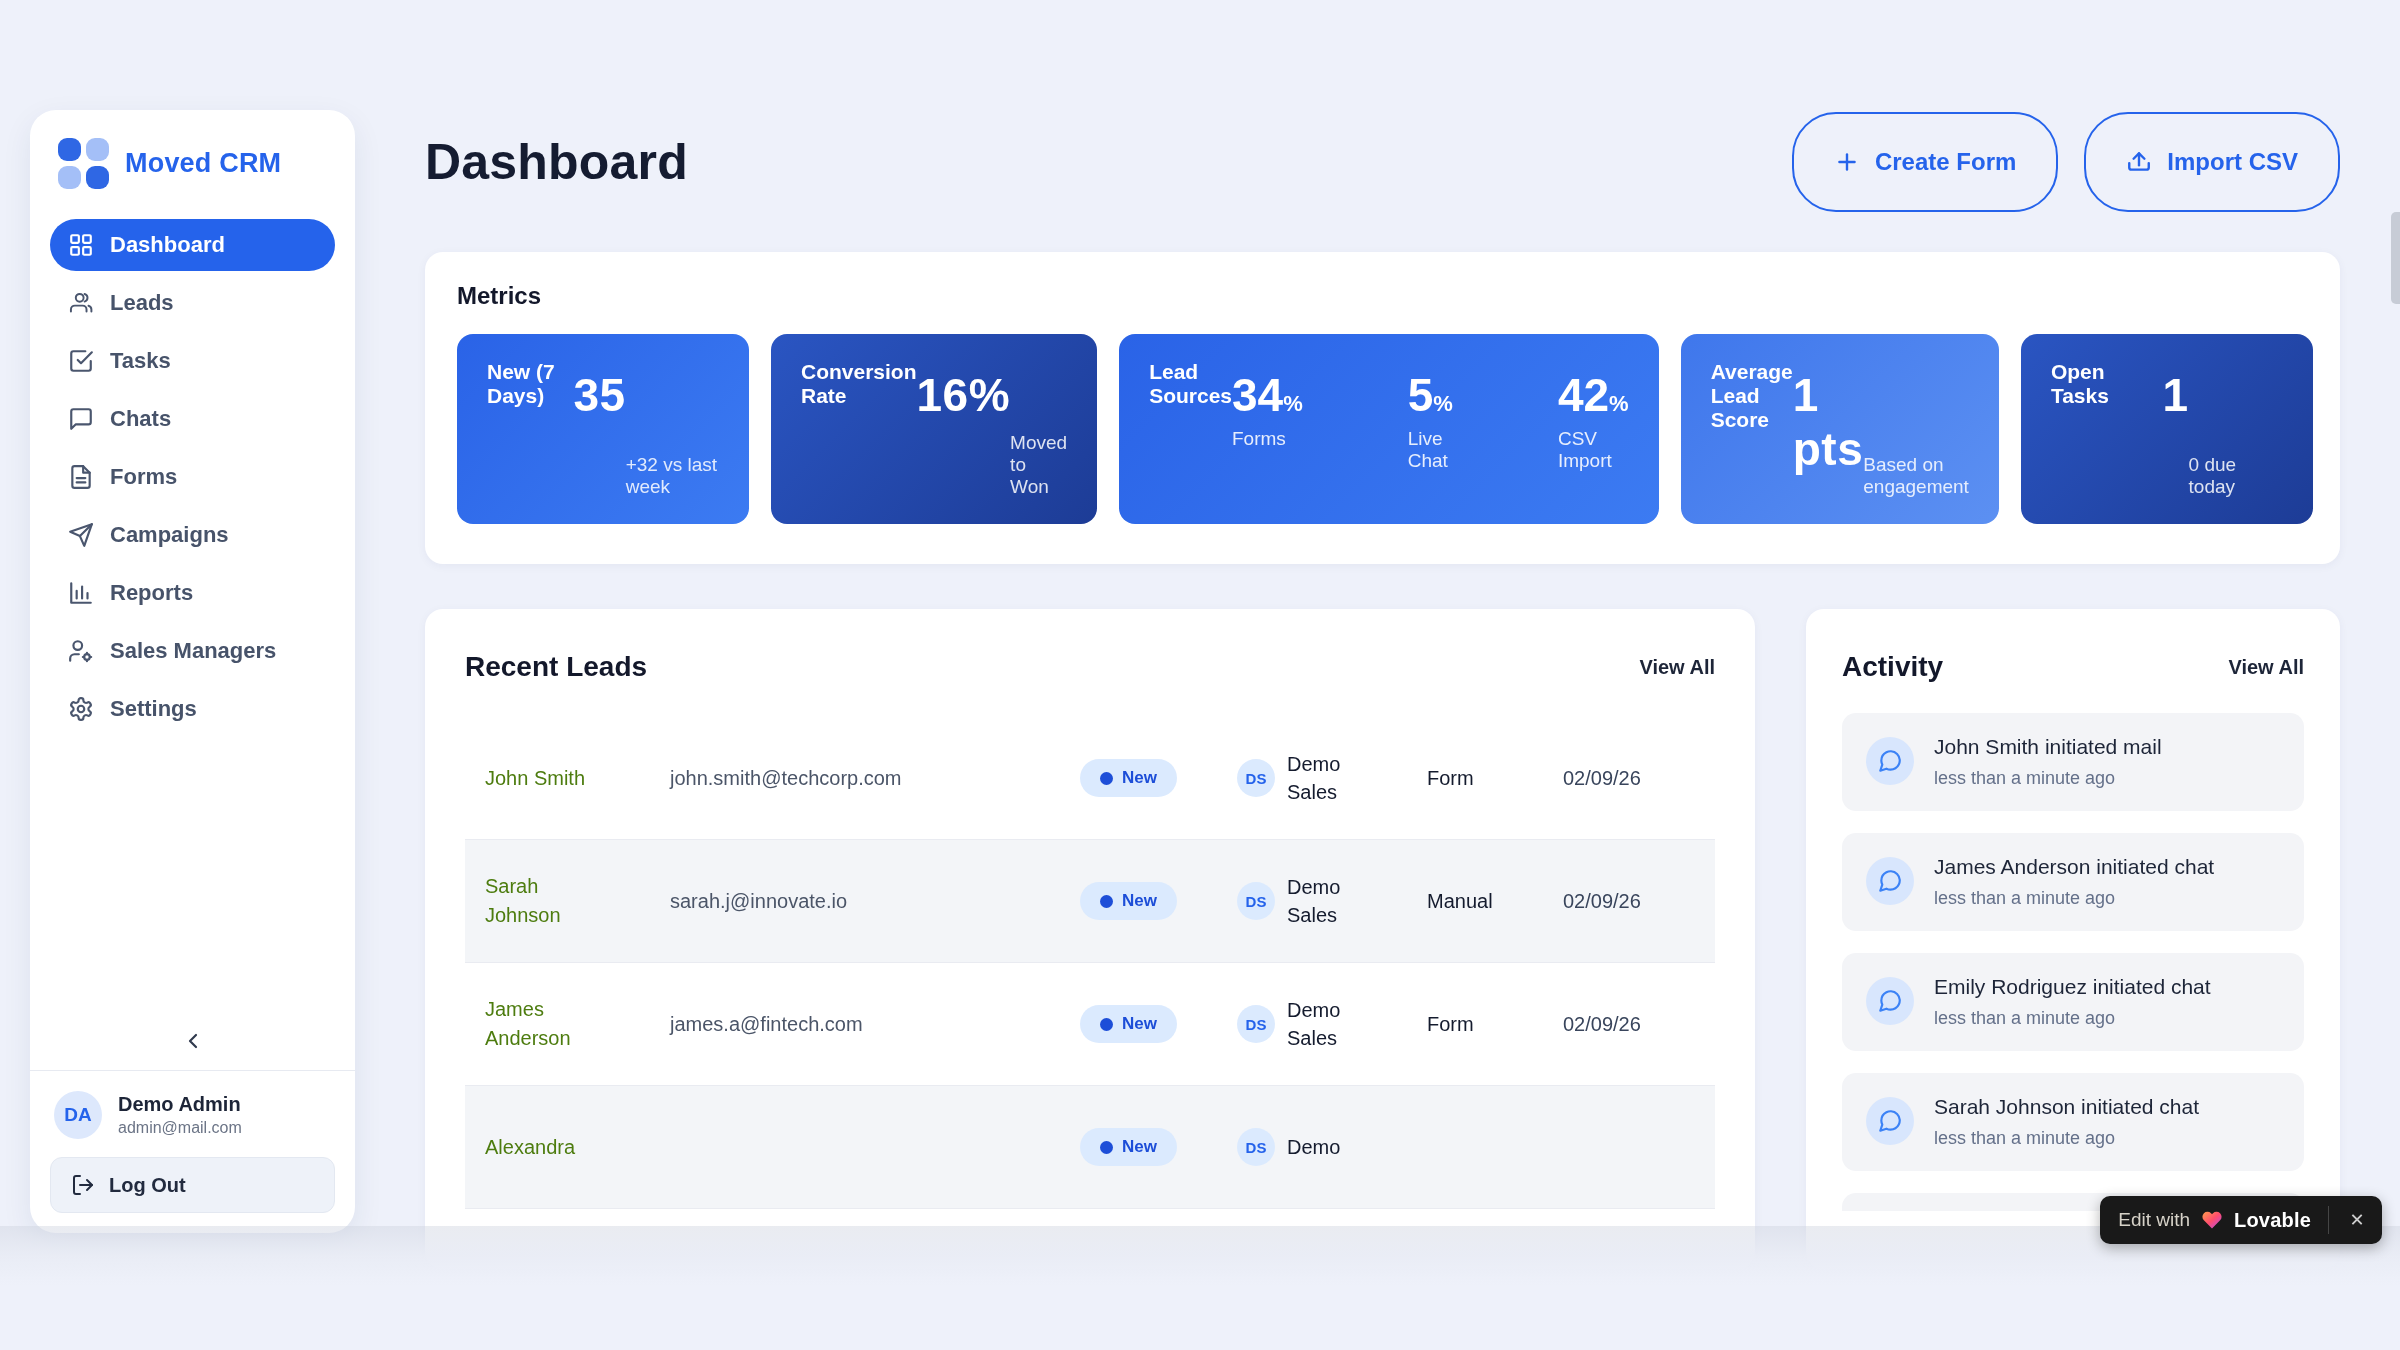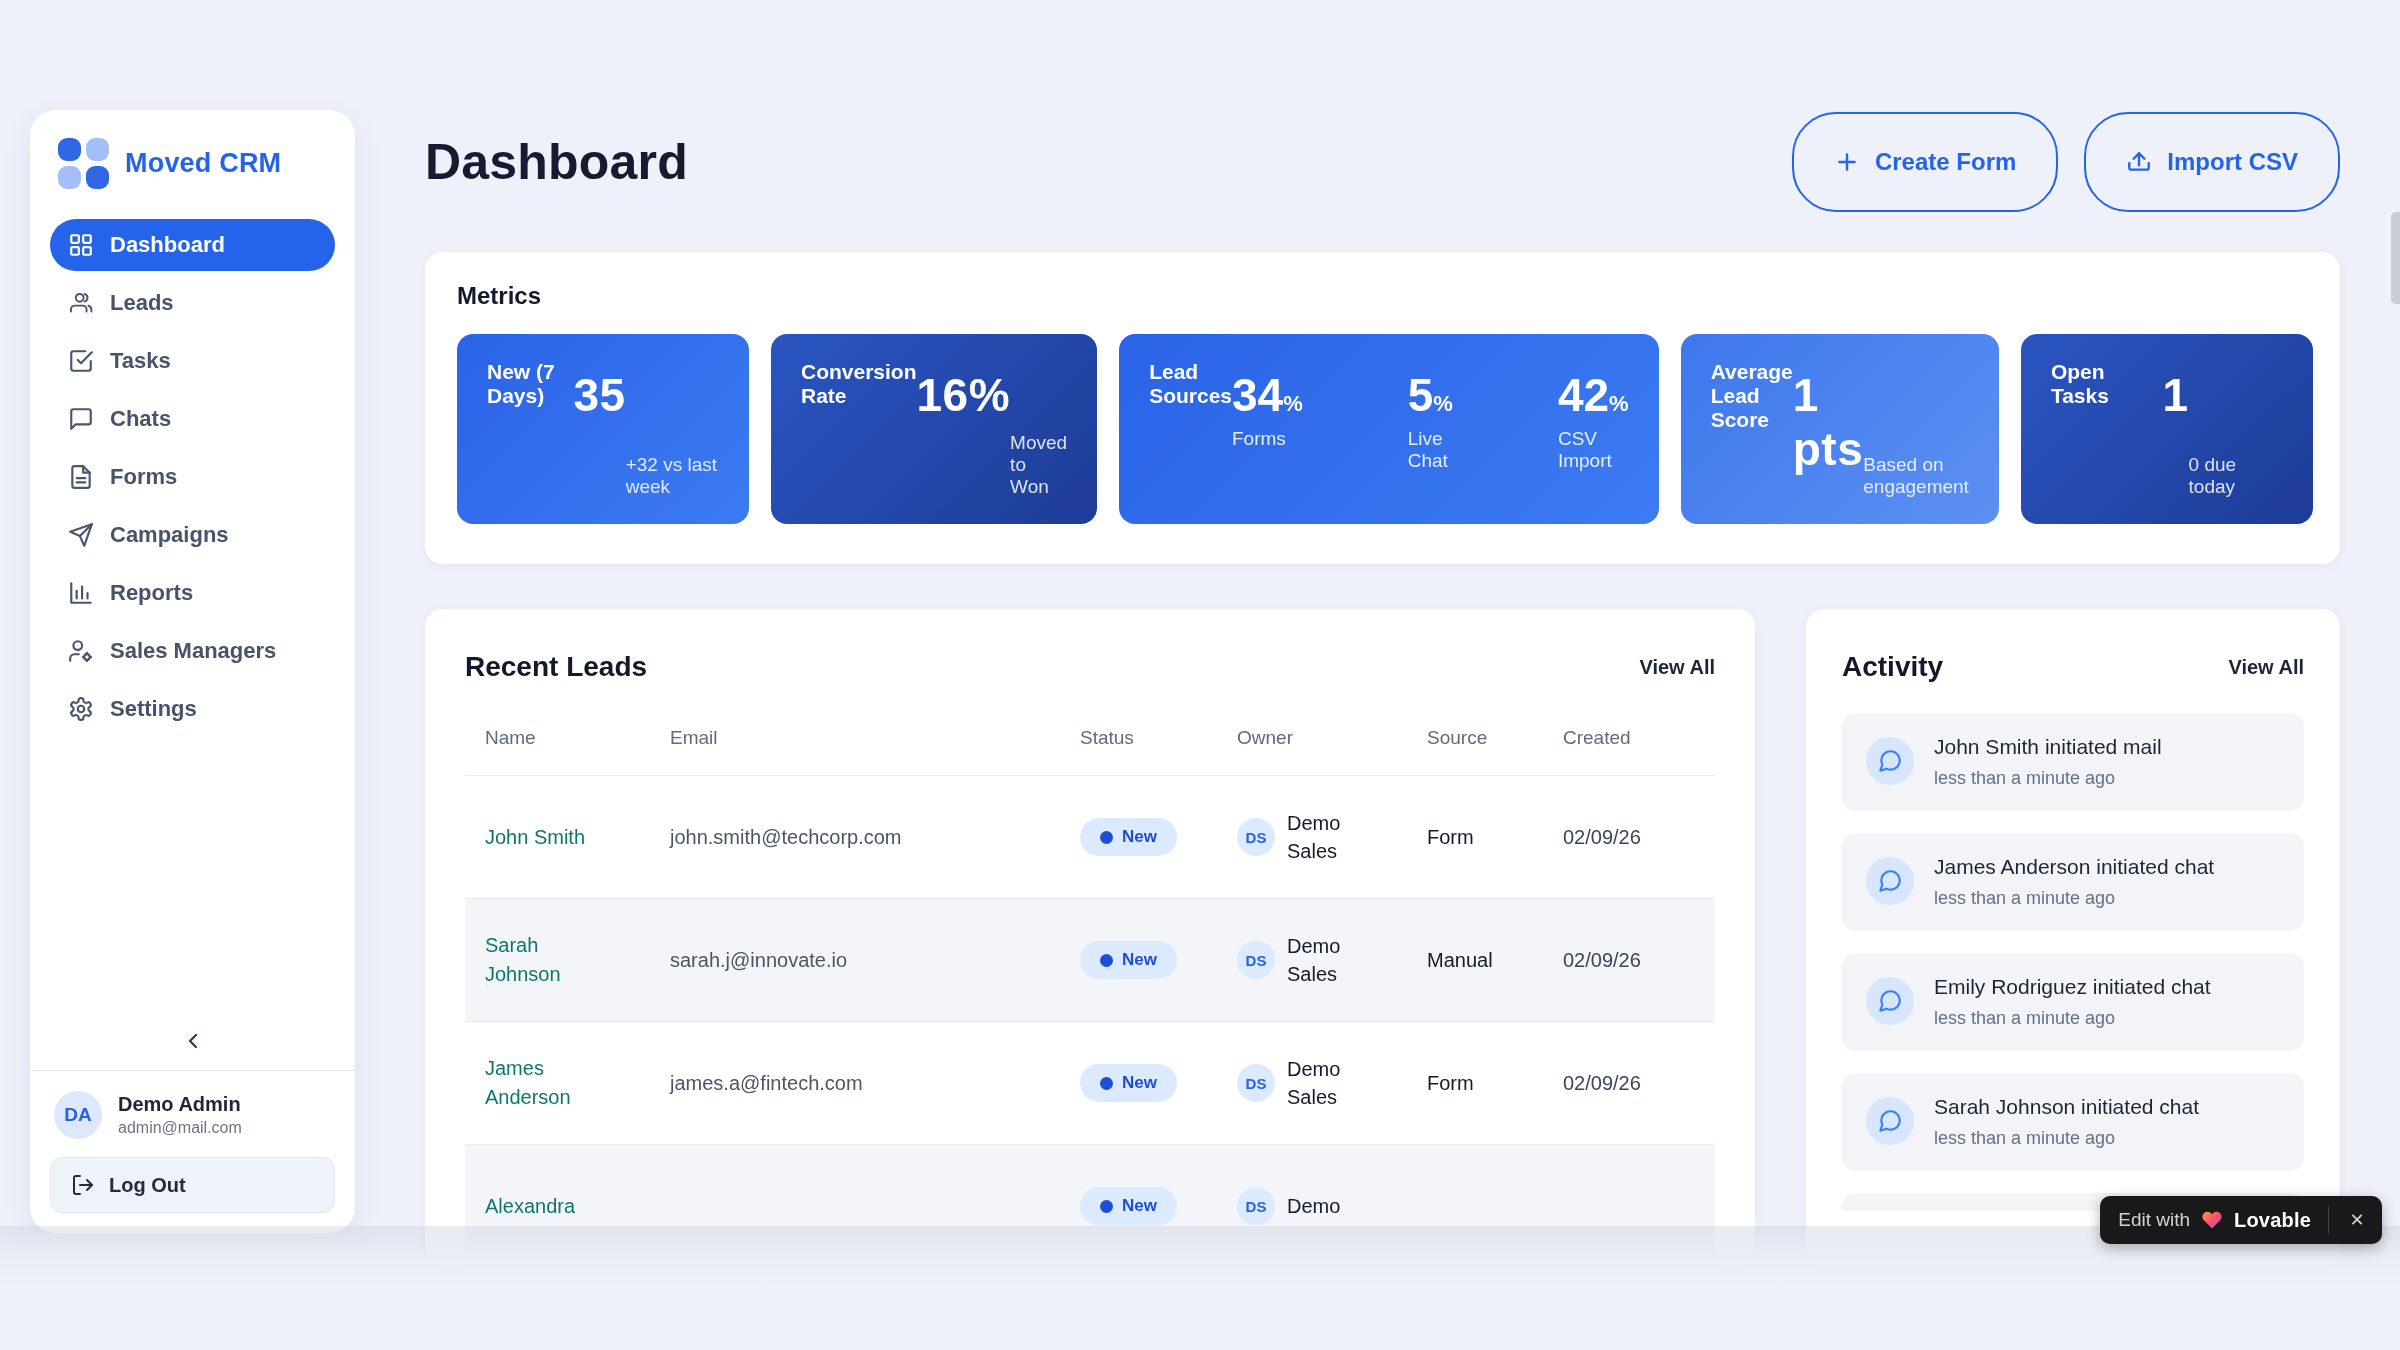--- a/index.html
+++ b/index.html
@@ -97,21 +97,21 @@
   .leads-panel{left:425px;width:1330px;padding:42px 40px;}
   .lt{margin-top:34px;}
   .lt-row{
     display:grid;grid-template-columns:205px 410px 157px 190px 136px 152px;
     align-items:center;border-bottom:1px solid #e9ebf1;
   }
   .lt-head{min-height:58px;}
   .lt-head > div{font-size:19px;color:#5d6a80;font-weight:500;padding-bottom:16px;}
   .lt-body{min-height:122px;font-size:20px;}
   .lt-body.zebra{background:#f3f5f8;}
-  .c-name{padding-left:20px;color:#0f766e;font-weight:500;}
+  .c-name{padding-left:20px;color:#4d7c0f;font-weight:500;}
   .c-name span{display:inline-block;max-width:125px;line-height:1.45;}
   .lt-head .c-name{padding-left:20px;}
   .c-email{color:#4b5568;}
   .badge{
     display:inline-flex;align-items:center;gap:9px;background:#dbeafe;color:#1d4ed8;
     border-radius:999px;padding:9px 20px;font-size:17px;font-weight:600;
   }
   .badge .dot{width:13px;height:13px;border-radius:50%;background:#1d4ed8;}
   .c-owner{display:flex;align-items:center;gap:12px;}
   .mini-avatar{
@@ -363,28 +363,20 @@
 
     </div>
   </div>
 
   <div class="panel leads-panel">
     <div class="panel-head">
       <div class="panel-title">Recent Leads</div>
       <div class="view-all">View All</div>
     </div>
     <div class="lt">
-      <div class="lt-row lt-head">
-        <div class="c-name">Name</div>
-        <div>Email</div>
-        <div>Status</div>
-        <div>Owner</div>
-        <div>Source</div>
-        <div>Created</div>
-      </div>
 
       <div class="lt-row lt-body">
         <div class="c-name"><span>John Smith</span></div>
         <div class="c-email">john.smith@techcorp.com</div>
         <div><span class="badge">
               <span class="dot"></span>
               <span>New</span>
             </span></div>
         <div class="c-owner">
             <span class="mini-avatar">DS</span>

